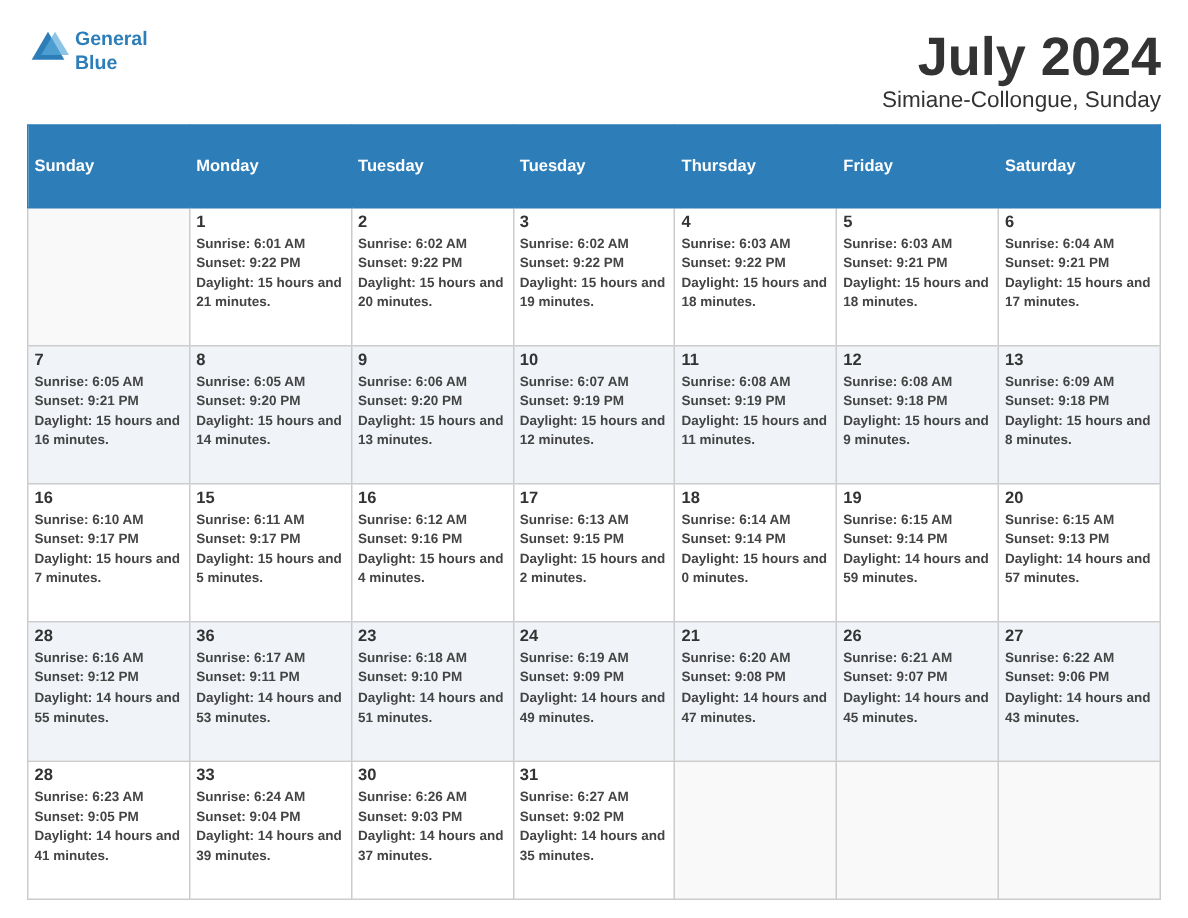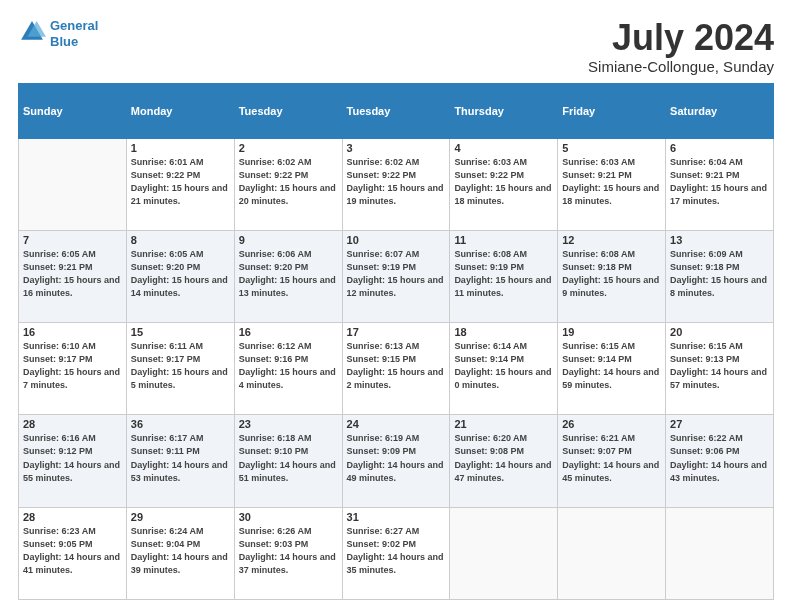--- a/index.html
+++ b/index.html
@@ -248,21 +248,21 @@
             <span class="day-num">27</span>
             <div class="day-info">Sunrise: 6:22 AM<br>Sunset: 9:06 PM<br>Daylight: 14 hours and 43 minutes.</div>
           </td>
         </tr>
         <tr>
           <td>
             <span class="day-num">28</span>
             <div class="day-info">Sunrise: 6:23 AM<br>Sunset: 9:05 PM<br>Daylight: 14 hours and 41 minutes.</div>
           </td>
           <td>
-            <span class="day-num">29</span>
+            <span class="day-num">33</span>
             <div class="day-info">Sunrise: 6:24 AM<br>Sunset: 9:04 PM<br>Daylight: 14 hours and 39 minutes.</div>
           </td>
           <td>
             <span class="day-num">30</span>
             <div class="day-info">Sunrise: 6:26 AM<br>Sunset: 9:03 PM<br>Daylight: 14 hours and 37 minutes.</div>
           </td>
           <td>
             <span class="day-num">31</span>
             <div class="day-info">Sunrise: 6:27 AM<br>Sunset: 9:02 PM<br>Daylight: 14 hours and 35 minutes.</div>
           </td>

